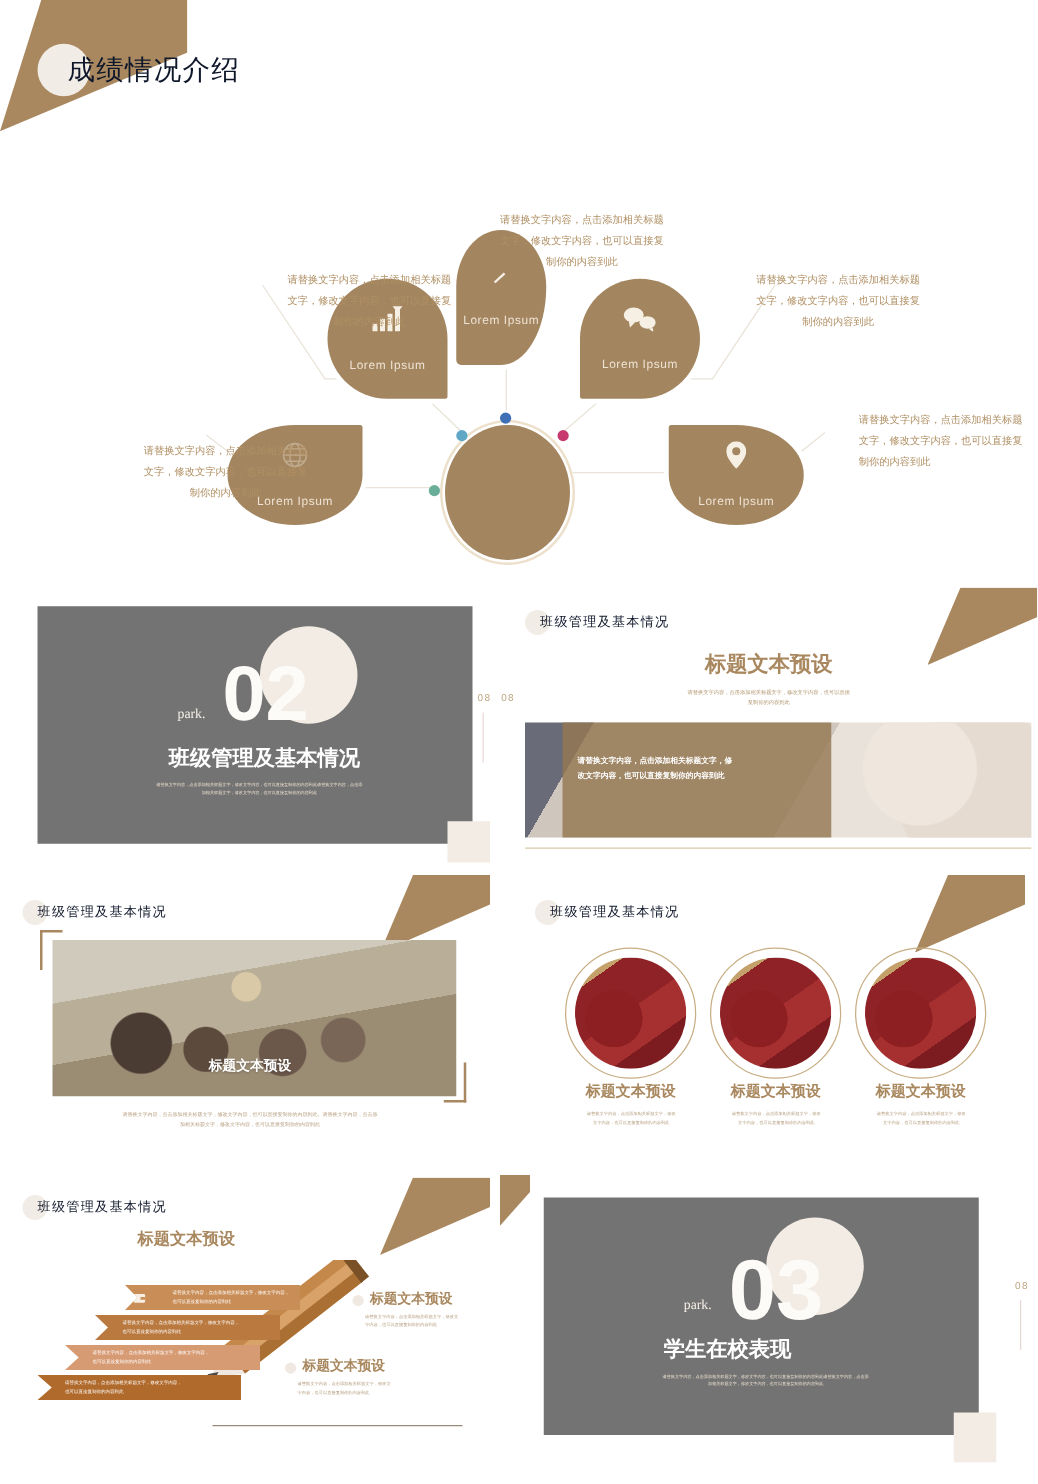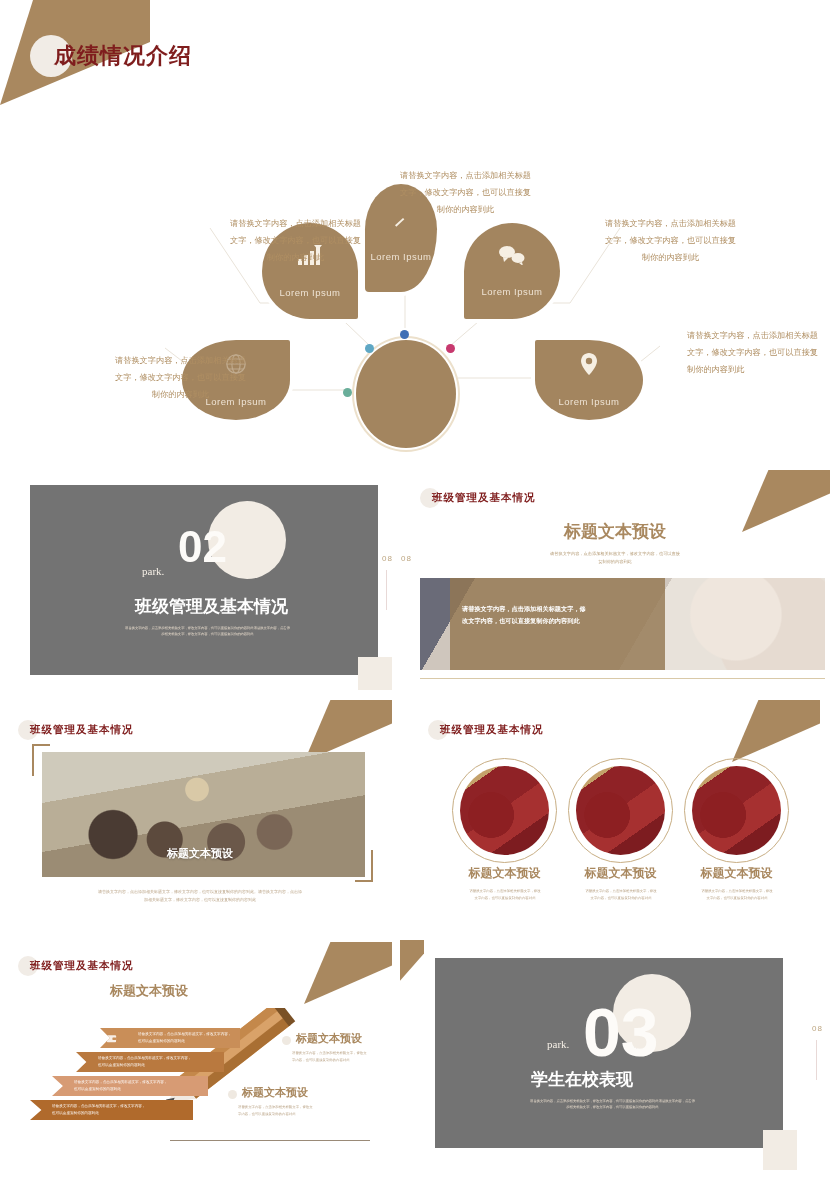--- a/index.html
+++ b/index.html
@@ -13,21 +13,21 @@
 
   
   .slide1 { position:absolute; left:0; top:0; width:830px; height:470px; background:#fff; overflow:hidden; }
   .s1-band { width: 150px; height: 42px; right:-14px; top:-8px;
      background:#a9885f;
      clip-path: polygon(22% 0, 100% 0, 100% 40%, 0 100%);
      width:150px; height:105px; }
 
   .hdr { position:absolute; display:flex; align-items:center; }
   .hdr-dot { border-radius:50%; background:#f1ece6; }
-  .hdr-title { color:#7f1d1d; font-weight:bold; letter-spacing:1px; }
+  .hdr-title { color:#0f172a; font-weight:normal; letter-spacing:1px; }
 
   .s1-hdr { left:30px; top:35px; }
   .s1-hdr .hdr-dot { width:42px; height:42px; }
   .s1-hdr .hdr-title { font-size:22px; margin-left:-18px; }
 
   
   .petal-wrap { position:absolute; left:60px; top:78px; width:760px; height:380px; }
   .petal {
     position:absolute; background:#a3855f; color:#f5efe6;
     box-shadow: 0 0 0 4px #ffffff;
@@ -256,21 +256,21 @@
         <div>文字，修改文字内容，也可以直接复</div>
         <div>制你的内容到此</div>
       </div>
     </div>
   </div>
 
   <div class="slide" style="left:0;top:470px;width:400px;height:220px;">
     <div class="cover" style="left:30px;top:15px;width:348px;height:190px;">
       <div class="cover-blob" style="left:178px;top:16px;width:78px;height:78px;"></div>
       <div class="cover-park" style="left:112px;top:80px;font-size:11px;">park.</div>
-      <div class="cover-num" style="left:148px;top:40px;font-size:44px;">02</div>
+      <div class="cover-num" style="left:148px;top:40px;font-size:62px;">02</div>
       <div class="cover-title" style="left:105px;top:110px;font-size:17px;">班级管理及基本情况</div>
       <div class="cover-sub" style="left:70px;top:140px;width:215px;font-size:3.3px;">
         <div>请替换文字内容，点击添加相关标题文字，修改文字内容，也可以直接复制你的内容到此请替换文字内容，点击添</div>
         <div>加相关标题文字，修改文字内容，也可以直接复制你的内容到此</div>
       </div>
       <div class="cover-sq" style="right:-14px;bottom:-22px;width:34px;height:40px;"></div>
     </div>
     <div class="pagenum" style="right:7px;top:84px;">08</div>
     <div class="pageline" style="right:13px;top:100px;height:40px;"></div>
   </div>

